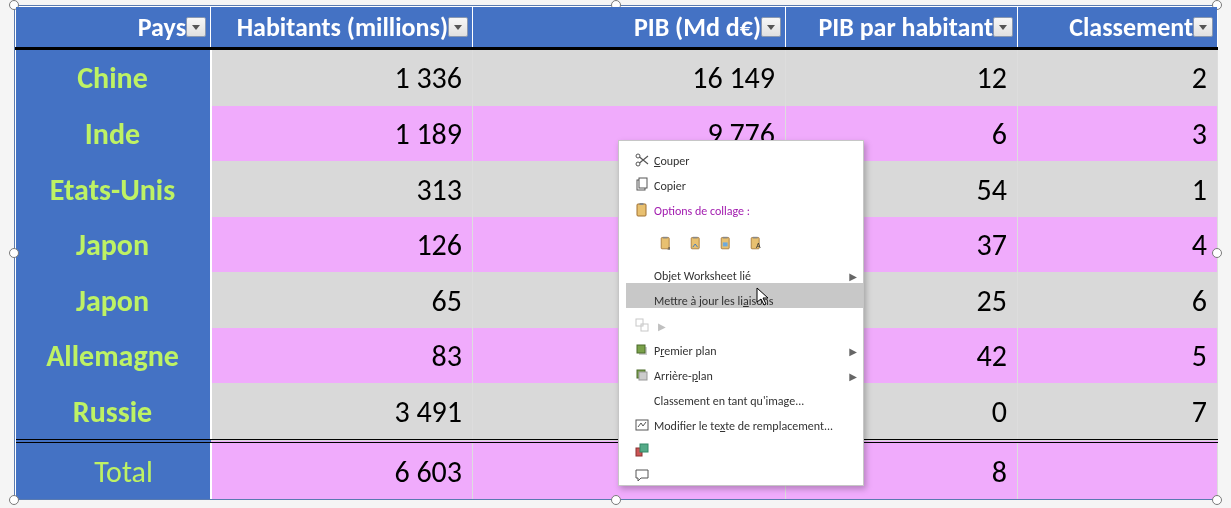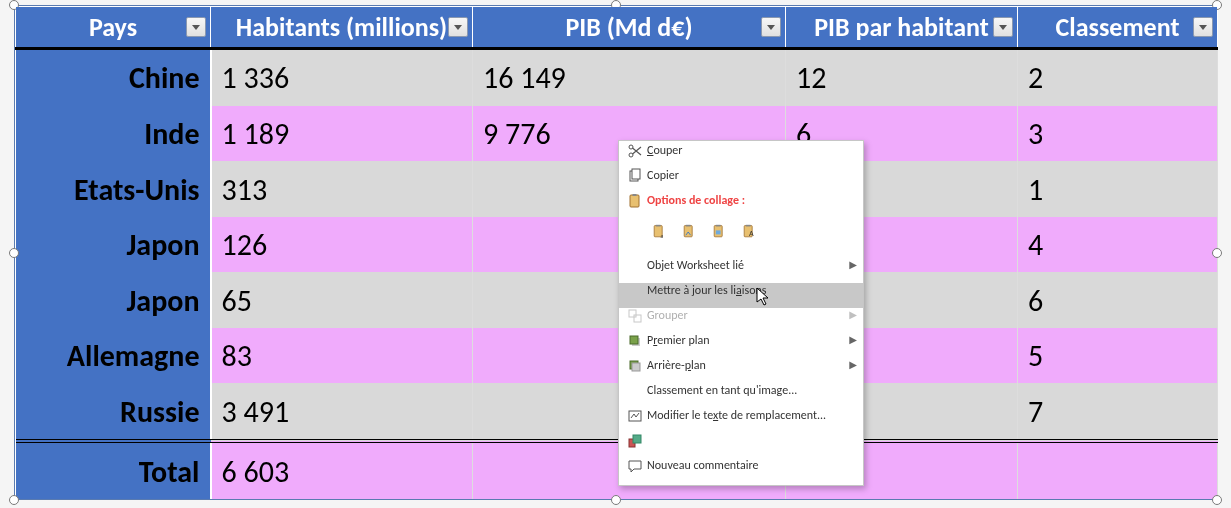--- a/index.html
+++ b/index.html
@@ -47,21 +47,21 @@
   table.data col.c1 { width: 262px; }
   table.data col.c2 { width: 313px; }
   table.data col.c3 { width: 232px; }
   table.data col.c4 { width: 200px; }
 
   table.data th {
     background: #4472C4;
     color: #fff;
     font-weight: bold;
     font-size: 26px;
-    text-align: center;
+    text-align: right;
     padding: 4px 24px;
     border: 1px solid #fff;
     border-bottom: 3px solid #000;
     position: relative;
     white-space: nowrap;
     overflow: hidden;
   }
   .filter-btn {
     position: absolute;
     right: 4px;
@@ -77,56 +77,57 @@
   }
   .filter-btn svg { width: 10px; height: 10px; }
 
   table.data td {
     font-size: 30px;
     padding: 6px 10px;
     border-right: 1px solid #ddd;
   }
   table.data td.rowhead {
     background: #4472C4;
-    color: #000000;
+    color: #bef264;
     font-weight: bold;
-    text-align: right;
+    text-align: center;
     border-right: 2px solid #fff;
   }
-  table.data td.num { }
+  table.data td.num { text-align: right; }
   table.data tr.striped-a td:not(.rowhead) { background: #D9D9D9; }
   table.data tr.striped-b td:not(.rowhead) { background: #f0abfc; }
 
   table.data tr.total td {
     border-top: 4px double #000;
     font-weight: normal;
   }
-  table.data tr.total td.rowhead { background: #4472C4; font-weight: bold; padding-left: 32px; }
+  table.data tr.total td.rowhead { background: #4472C4; font-weight: normal; padding-left: 32px; }
   table.data tr.lastdata td { border-bottom: 0; }
 
   
   .ctx {
     position: absolute;
     left: 618px;
     top: 140px;
     width: 246px;
     background: #fff;
     border: 1px solid #c6c6c6;
     box-shadow: 2px 3px 6px rgba(0,0,0,0.25);
     font-size: 12px;
     padding: 2px 0;
     z-index: 10;
   }
   .ctx .row {
     display: flex;
-    align-items: flex-start;
+    align-items: flex-end;
     height: 25px;
     padding: 0 6px 0 4px;
     position: relative;
     color: #333;
+    margin-left: 7px;
   }
   .ctx .row.hover { background: #c8c8c8; }
   .ctx .row.disabled { color: #b0b0b0; }
   .ctx .iconcol {
     width: 24px;
     display: flex;
     align-items: center;
     justify-content: center;
     flex-shrink: 0;
   }
@@ -247,21 +248,21 @@
           <td class="rowhead">Japon</td>
           <td class="num">126</td>
           <td class="num"></td>
           <td class="num">37</td>
           <td class="num">4</td>
         </tr>
         <tr class="striped-a">
           <td class="rowhead">Japon</td>
           <td class="num">65</td>
           <td class="num"></td>
-          <td class="num">34</td>
+          <td class="num">25</td>
           <td class="num">6</td>
         </tr>
         <tr class="striped-b">
           <td class="rowhead">Allemagne</td>
           <td class="num">83</td>
           <td class="num"></td>
           <td class="num">42</td>
           <td class="num">5</td>
         </tr>
         <tr class="striped-a lastdata">
@@ -302,21 +303,21 @@
     </span>
     <span class="label">Copier</span>
   </div>
   <div class="row">
     <span class="iconcol">
       <svg class="icon" viewBox="0 0 16 16">
           <rect x="3" y="2" width="9" height="12" rx="1" fill="#e8c070" stroke="#a07030"></rect>
           <rect x="5.5" y="1" width="4" height="2" fill="#888"></rect>
         </svg>
     </span>
-    <span class="label" style="font-weight:bold;color:#ef4444">Options de collage :</span>
+    <span class="label" style="font-weight:normal;color:#a21caf">Options de collage :</span>
   </div>
   <div class="row paste-row">
     <span class="paste-opt">
       <svg class="icon" viewBox="0 0 16 20">
           <rect x="2" y="2" width="10" height="14" rx="1" fill="#e8c070" stroke="#a07030"></rect>
           <rect x="4" y="1" width="6" height="2" fill="#888"></rect>
           <text x="10" y="18" font-size="7" fill="#333">a</text>
         </svg>
     </span>
     <span class="paste-opt">
@@ -350,21 +351,20 @@
     <span class="iconcol"></span>
     <span class="label">Mettre à jour les li<span class="accel">a</span>isons</span>
   </div>
   <div class="row disabled">
     <span class="iconcol">
       <svg class="icon" viewBox="0 0 16 16">
           <rect x="2" y="2" width="7" height="7" fill="none" stroke="#c8c8c8"></rect>
           <rect x="7" y="7" width="7" height="7" fill="none" stroke="#c8c8c8"></rect>
         </svg>
     </span>
-    <span class="label">Grouper</span>
     <span class="sub-arrow">▶</span>
   </div>
   <div class="row">
     <span class="iconcol">
       <svg class="icon" viewBox="0 0 16 16">
           <rect x="5" y="5" width="8" height="8" fill="#ccc"></rect>
           <rect x="3" y="3" width="8" height="8" fill="#7aa14a" stroke="#4a6a2a"></rect>
         </svg>
     </span>
     <span class="label">P<span class="accel">r</span>emier plan</span>
@@ -400,19 +400,18 @@
           <rect x="6" y="2" width="8" height="8" fill="#5a8" stroke="#386"></rect>
         </svg>
     </span>
   </div>
   <div class="row">
     <span class="iconcol">
       <svg class="icon" viewBox="0 0 16 16">
           <path d="M2 3 h12 v8 h-7 l-3 3 v-3 h-2 z" fill="none" stroke="#555"></path>
         </svg>
     </span>
-    <span class="label">Nouveau commentaire</span>
   </div>
 </div>
 
 <svg class="cursor" width="16" height="20" viewBox="0 0 16 20">
   <path d="M1 1 L1 15 L5 12 L8 18 L10 17 L7 11 L12 11 Z" fill="#fff" stroke="#000" stroke-width="1"></path>
 </svg>
 
 </body></html>

